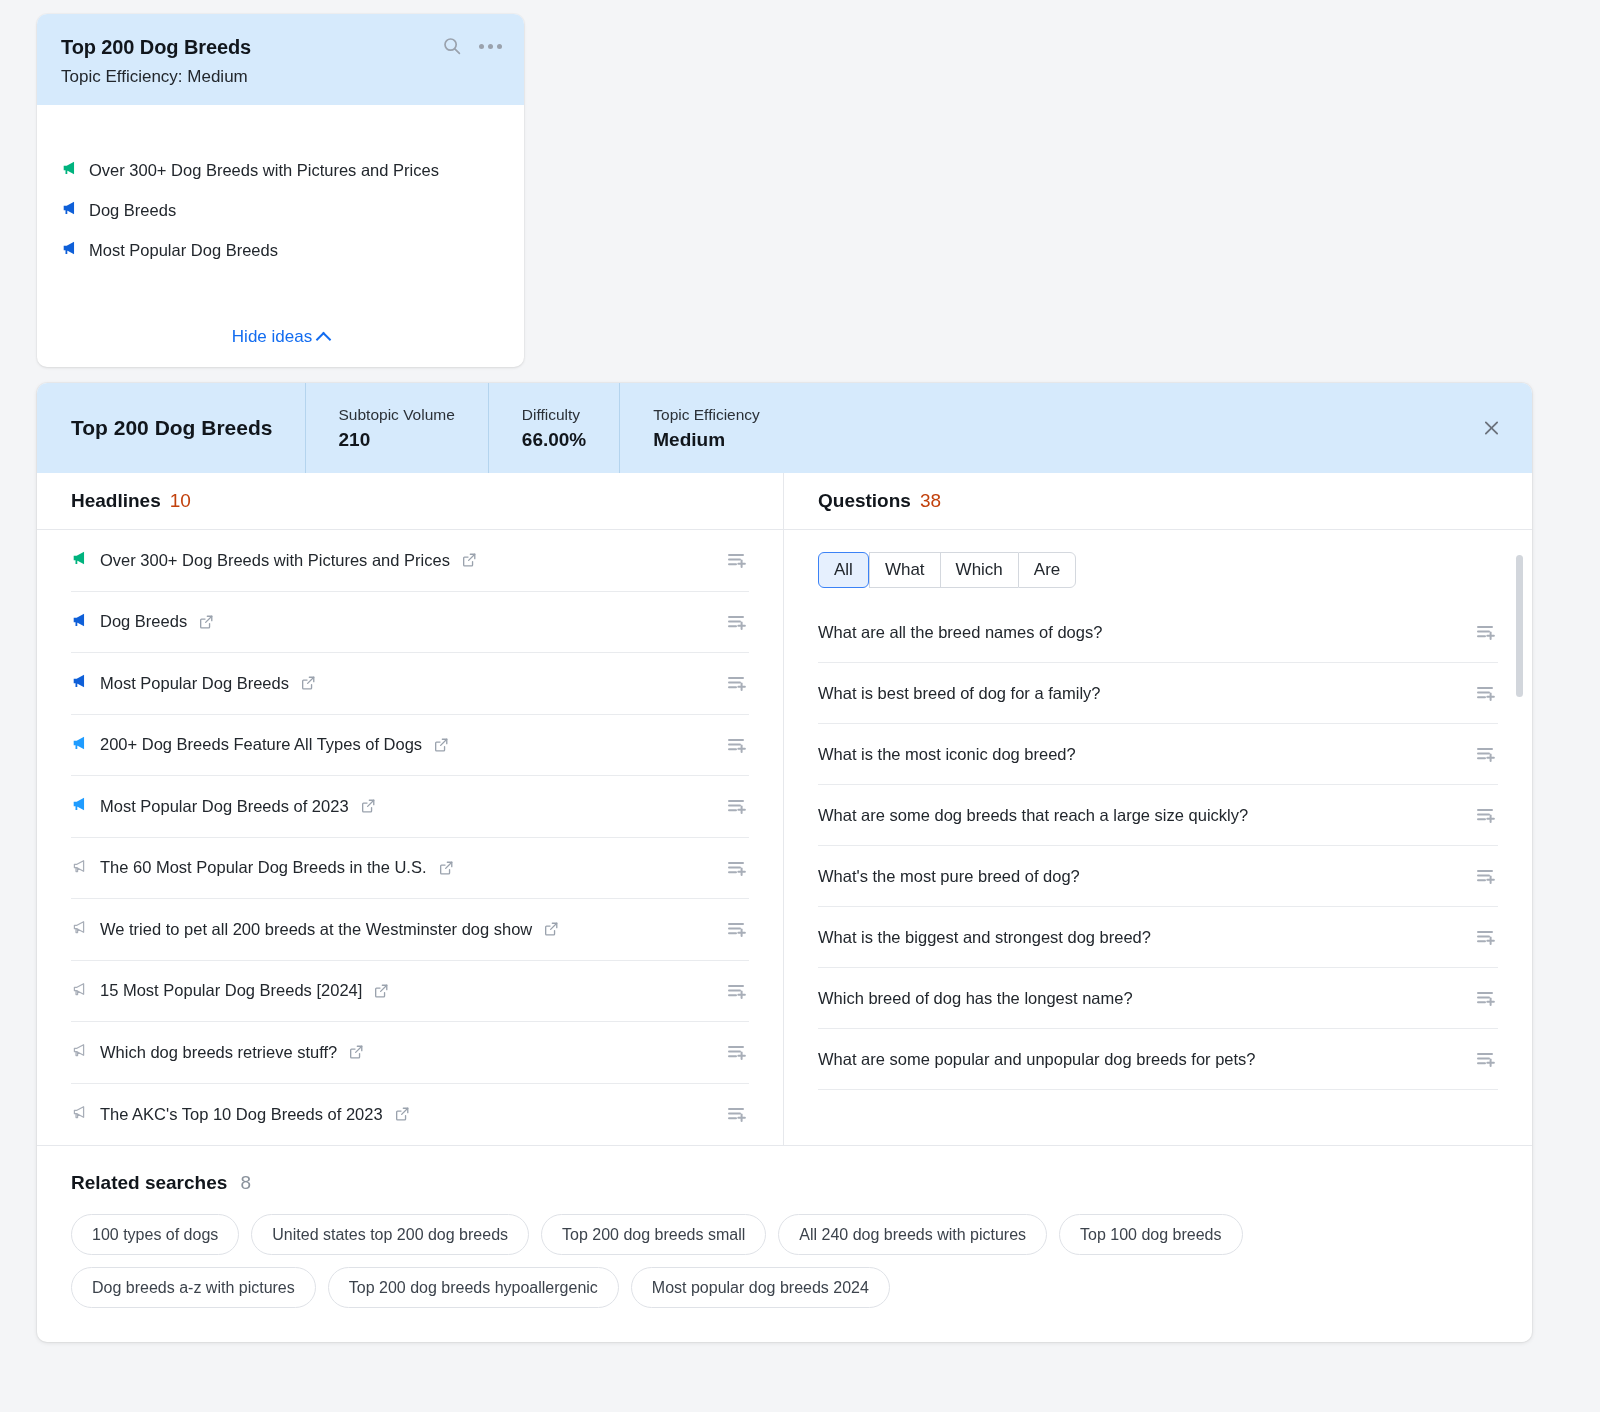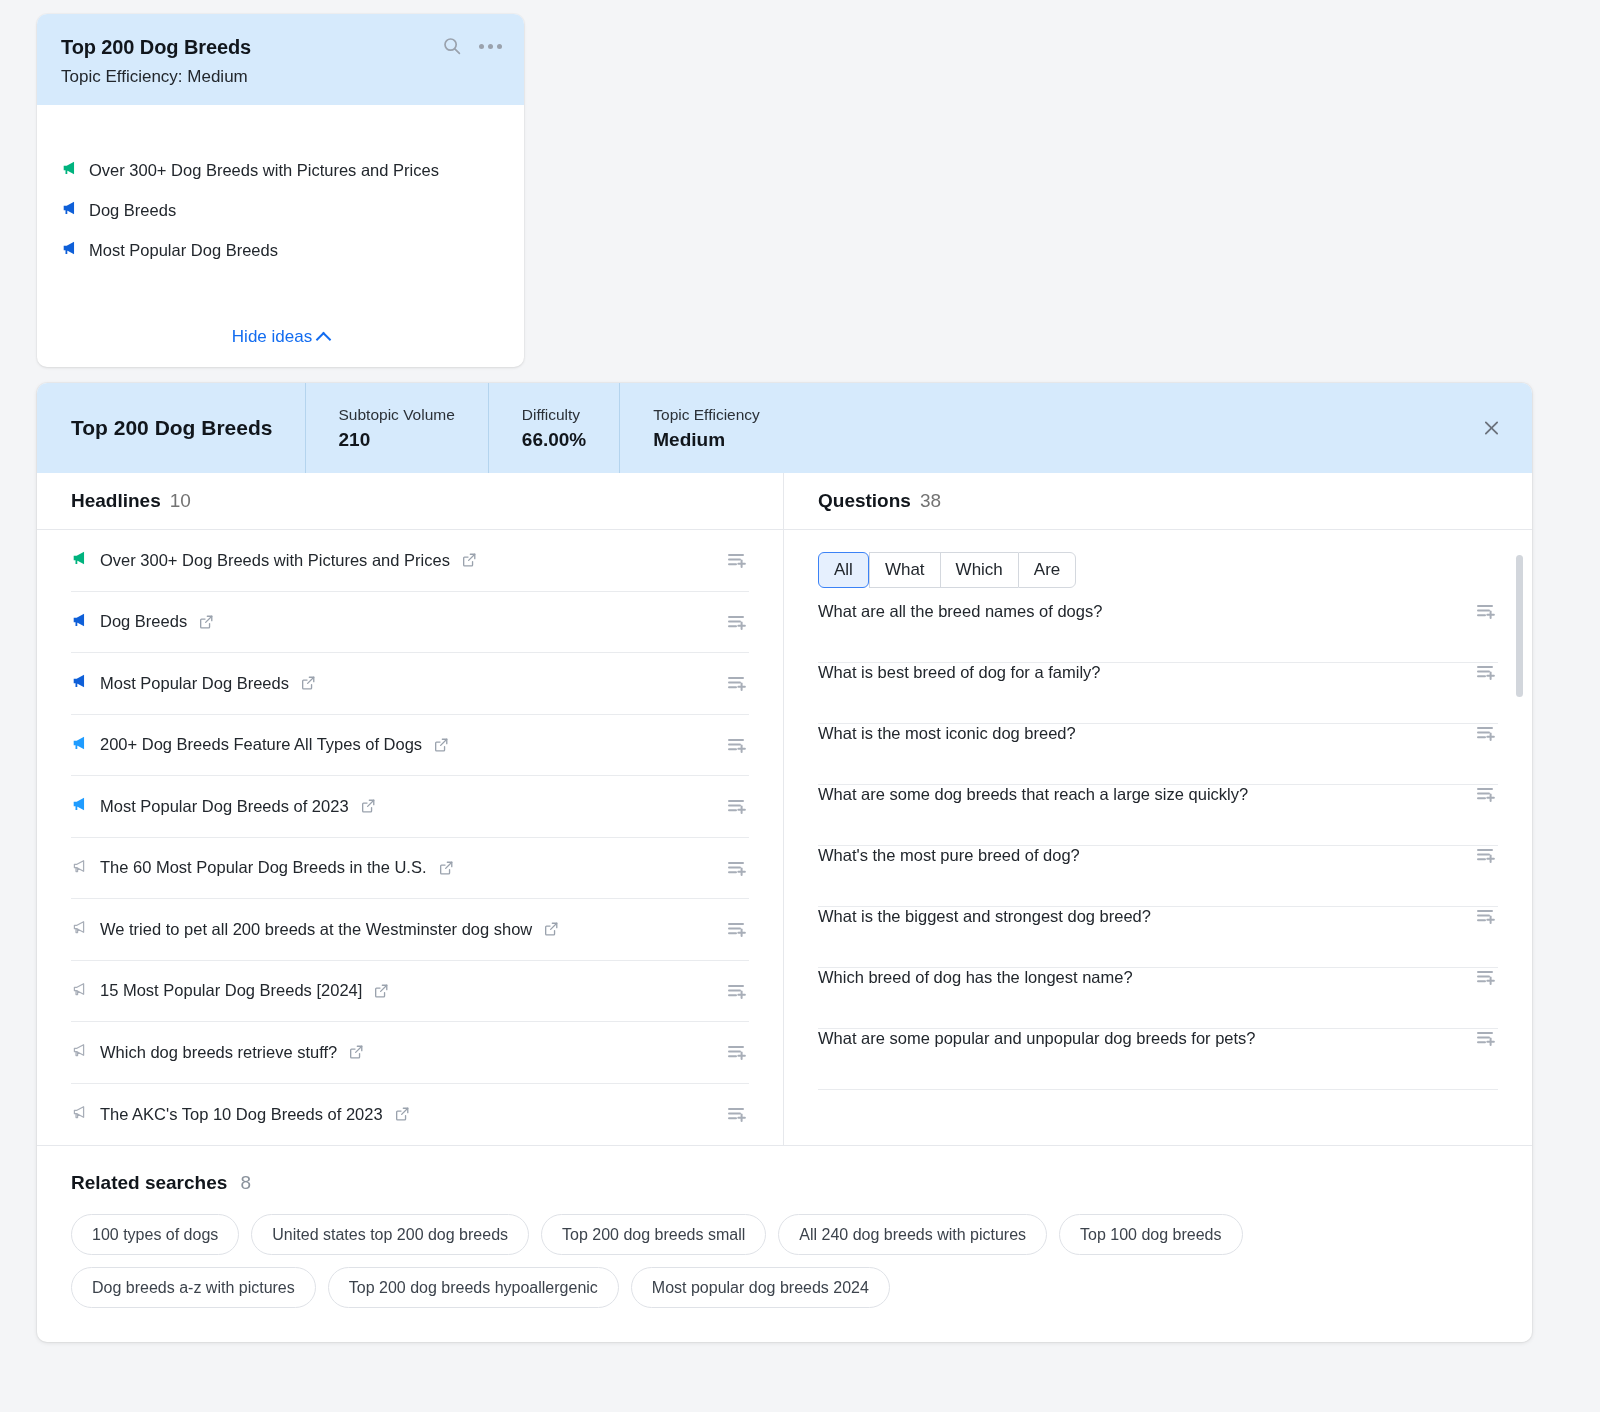--- a/index.html
+++ b/index.html
@@ -183,21 +183,21 @@
     display: flex;
     align-items: center;
     padding: 0 34px;
     border-bottom: 1px solid #e6e8ec;
     font-size: 19px;
     font-weight: 700;
     color: #11161c;
   }
   .sec-head .count {
     font-weight: 400;
-    color: #737373;
+    color: #c2410c;
     margin-left: 9px;
   }
 
   
   .hl-list { padding: 0 34px; }
   .hl-row {
     height: 61.5px;
     display: flex;
     align-items: center;
     border-bottom: 1px solid #e9ebee;
@@ -245,21 +245,21 @@
     border: 1px solid #3b82f6;
     border-radius: 6px;
     z-index: 2;
     position: relative;
   }
 
   .q-list { padding: 0 34px 0 34px; }
   .q-row {
     height: 61px;
     display: flex;
-    align-items: flex-start;
+    align-items: center;
     border-bottom: 1px solid #e9ebee;
   }
   .q-row:last-child { border-bottom: 1px solid #e9ebee; }
   .q-text {
     font-size: 16.5px;
     color: #22272d;
     white-space: nowrap;
   }
   .q-spacer { flex: 1; }
 

